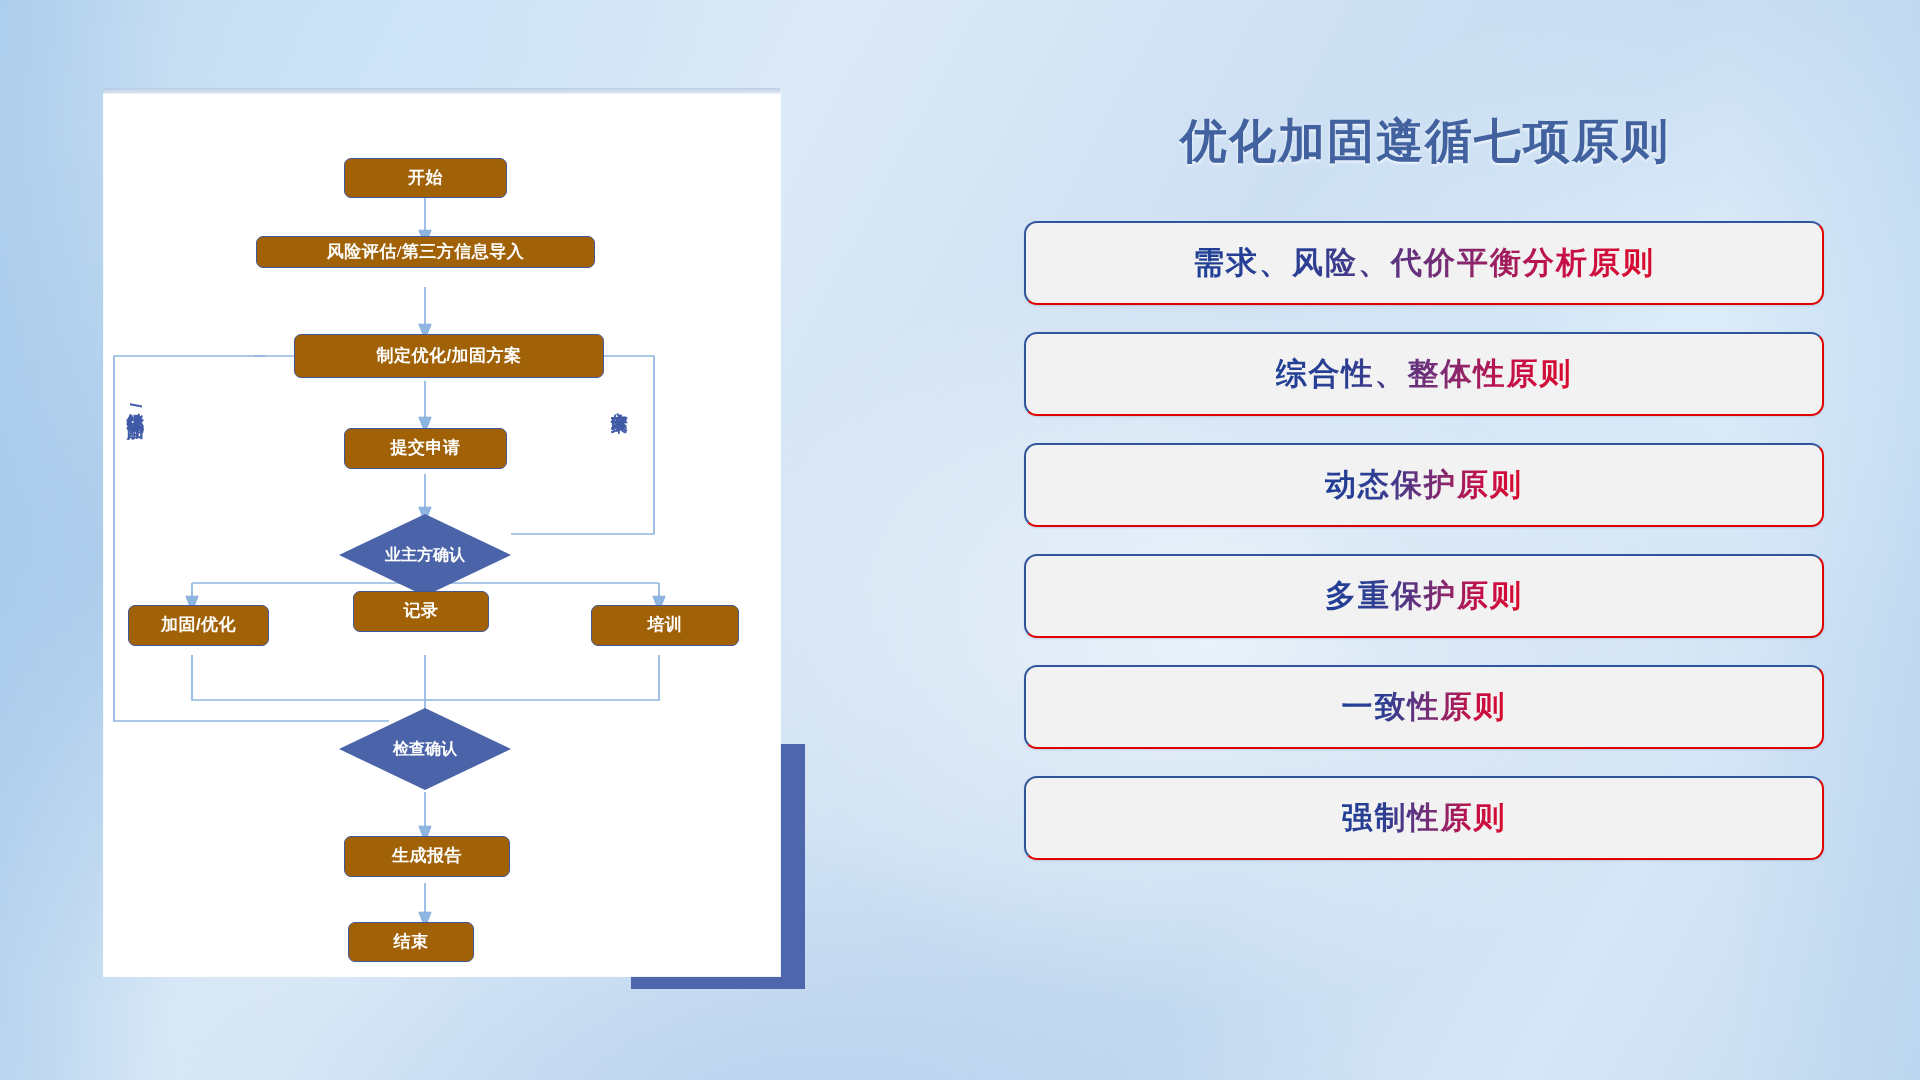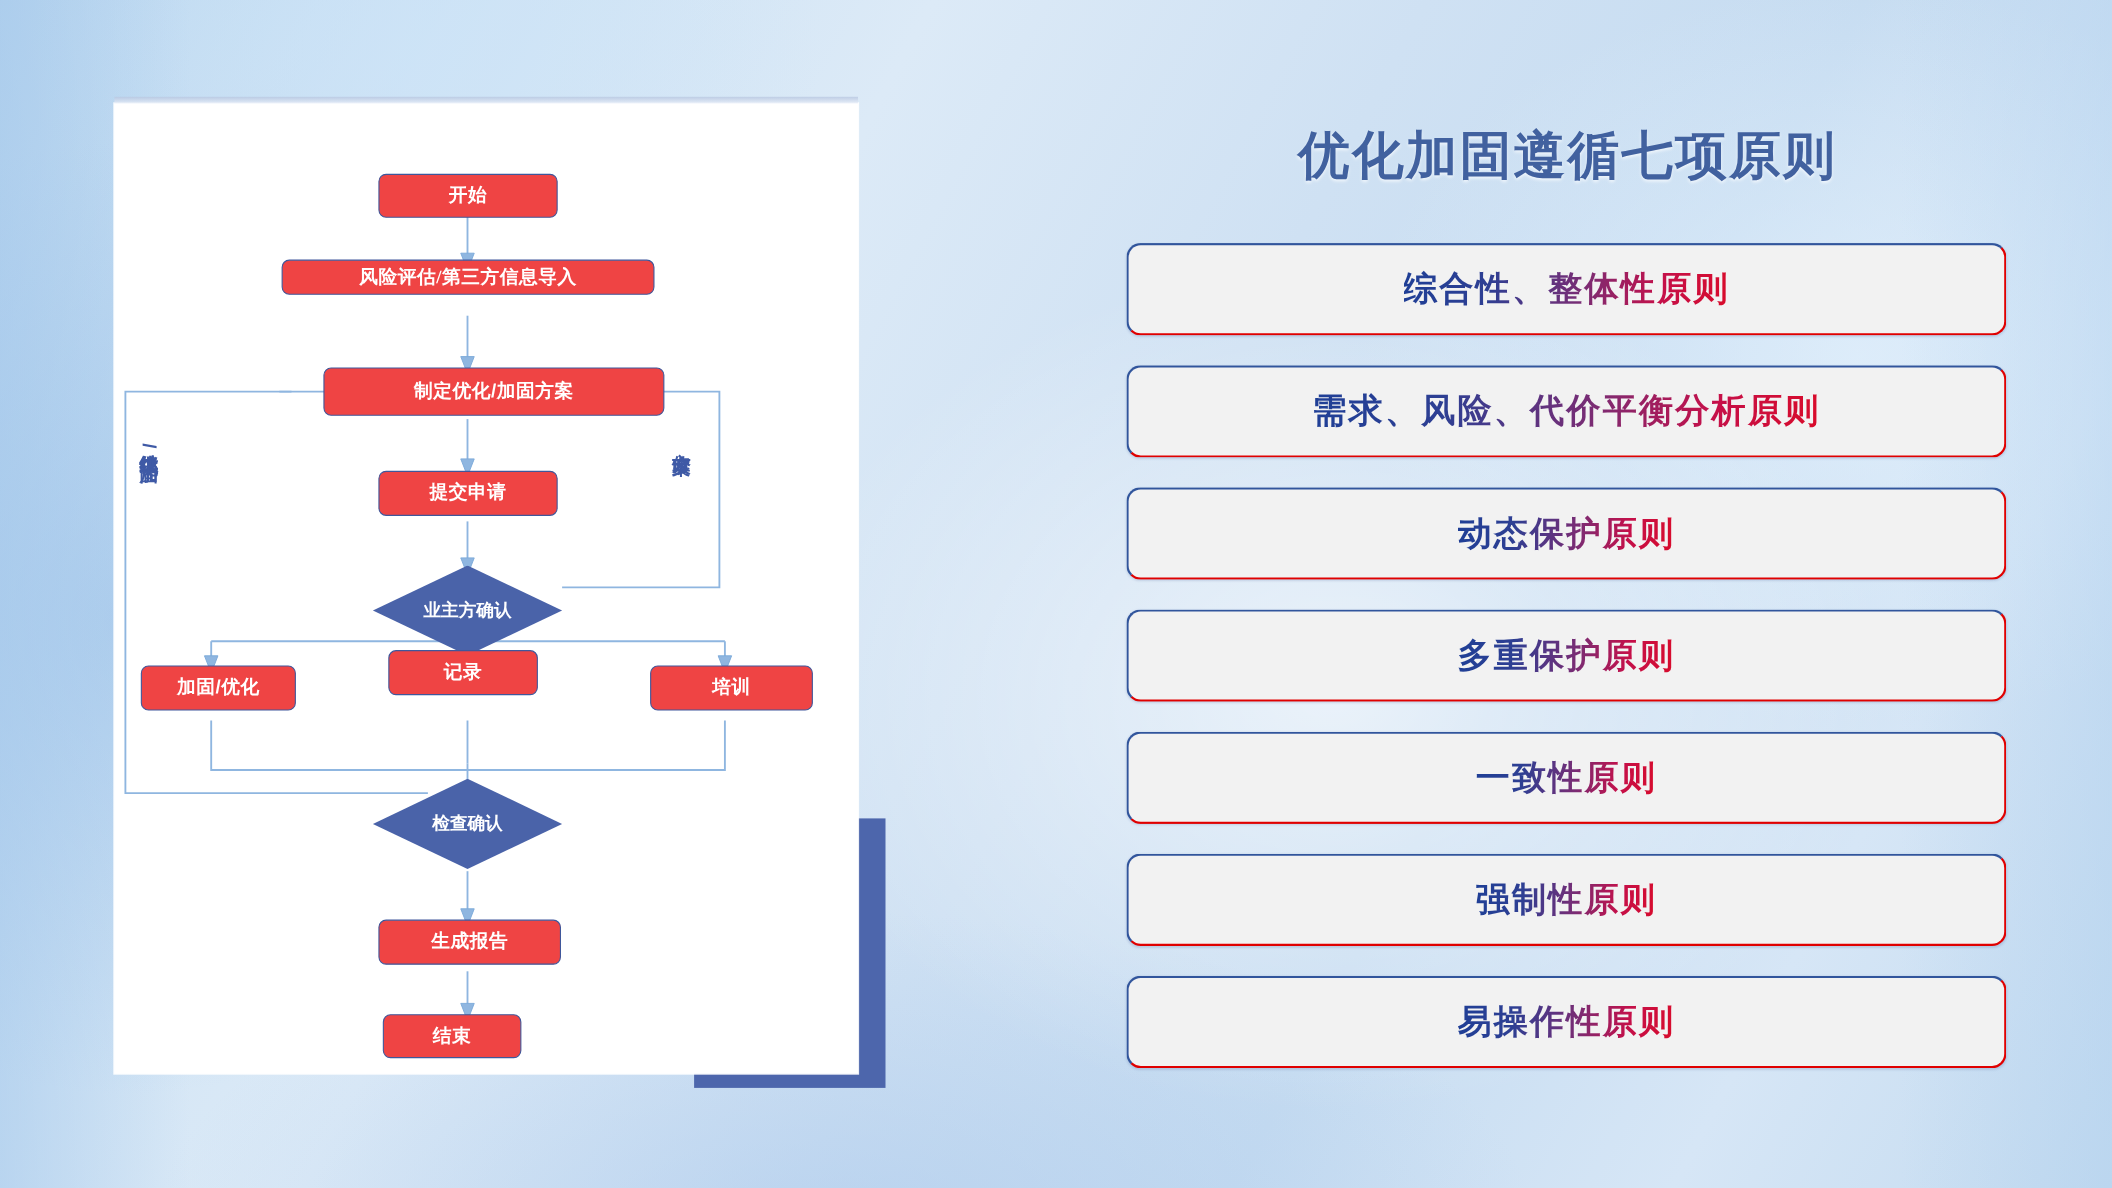--- a/index.html
+++ b/index.html
@@ -28,21 +28,21 @@
   #flow-wrap{position:absolute;left:104px;top:94px;width:690px;height:910px;z-index:2;}
   #flow-shadow{position:absolute;left:527px;top:650px;width:174px;height:245px;background:#4d66ac;}
   #flow-card{position:absolute;left:0;top:0;width:676px;height:882px;background:#ffffff;
     box-shadow:0 0 0 1px rgba(255,255,255,.9);}
   #flow-card-top{position:absolute;left:0;top:-6px;width:676px;height:6px;
     background:linear-gradient(180deg,#b7c6e0,#e8eef8);opacity:.8;}
   #flow{position:absolute;left:0;top:0;width:676px;height:882px;}
 
   .fnode{position:absolute;box-sizing:border-box;display:flex;align-items:center;justify-content:center;
     color:#ffffff;font-weight:bold;letter-spacing:.5px;text-align:center;
-    background:#ef4444;border:1px solid #3f579b;border-radius:7px;
+    background:#a16207;border:1px solid #3f579b;border-radius:7px;
     font-size:17px;line-height:1.1;white-space:nowrap;}
   .fdia{position:absolute;display:flex;align-items:center;justify-content:center;
     color:#ffffff;font-weight:bold;font-size:16px;white-space:nowrap;
     background:#4a63a9;clip-path:polygon(50% 0,100% 50%,50% 100%,0 50%);}
 
   .vlabel{position:absolute;color:#3f5aa6;font-weight:bold;font-size:17px;
     writing-mode:vertical-rl;text-orientation:upright;letter-spacing:1px;line-height:1.05;}
   .vlabel.slash{text-orientation:mixed;}
 
   
@@ -141,34 +141,31 @@
 
     <div class="vlabel" style="left:506px;top:305px;">方案修改</div>
   </div>
 </div>
 
 <div id="right">
   <div id="deck-title">优化加固遵循七项原则</div>
 
   <div id="cards">
     <div class="pcard">
-      <span class="ptext">综合性、整体性原则</span>
+      <span class="ptext">需求、风险、代价平衡分析原则</span>
     </div>
     <div class="pcard">
-      <span class="ptext">需求、风险、代价平衡分析原则</span>
+      <span class="ptext">综合性、整体性原则</span>
     </div>
     <div class="pcard">
       <span class="ptext">动态保护原则</span>
     </div>
     <div class="pcard">
       <span class="ptext">多重保护原则</span>
     </div>
     <div class="pcard">
       <span class="ptext">一致性原则</span>
     </div>
     <div class="pcard">
       <span class="ptext">强制性原则</span>
     </div>
-    <div class="pcard">
-      <span class="ptext">易操作性原则</span>
-    </div>
   </div>
 </div>
 
 </body></html>

